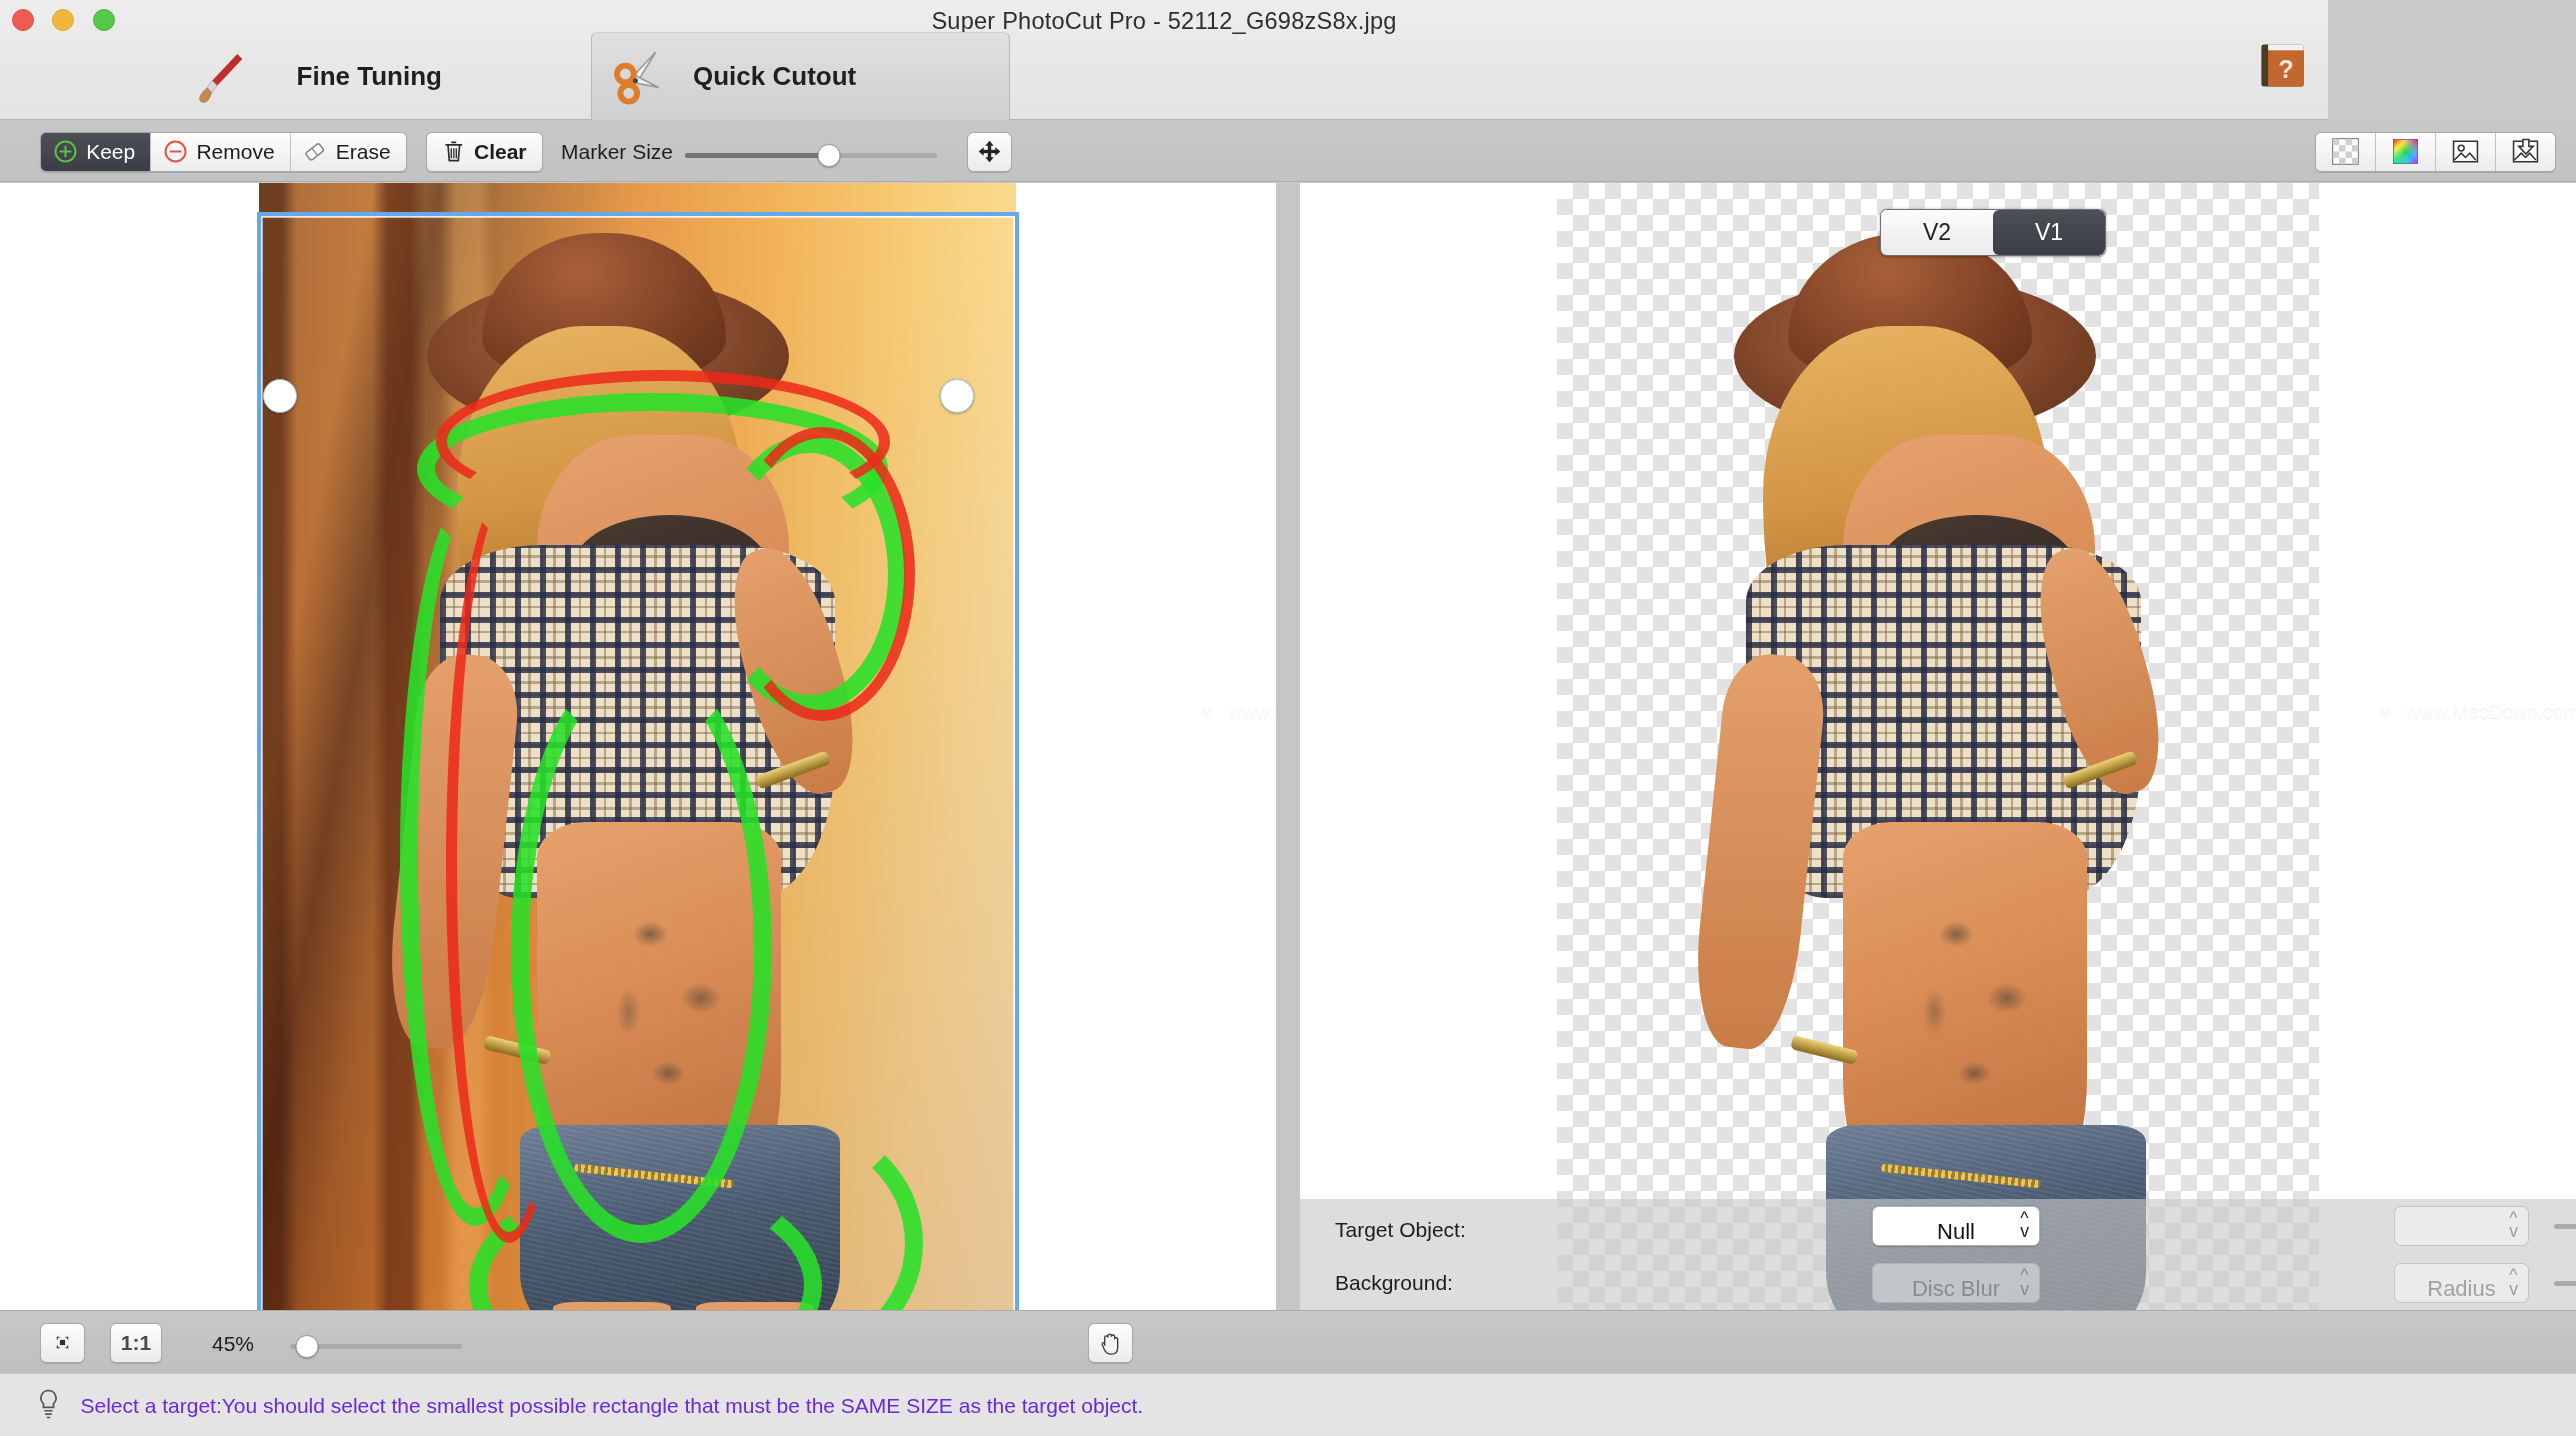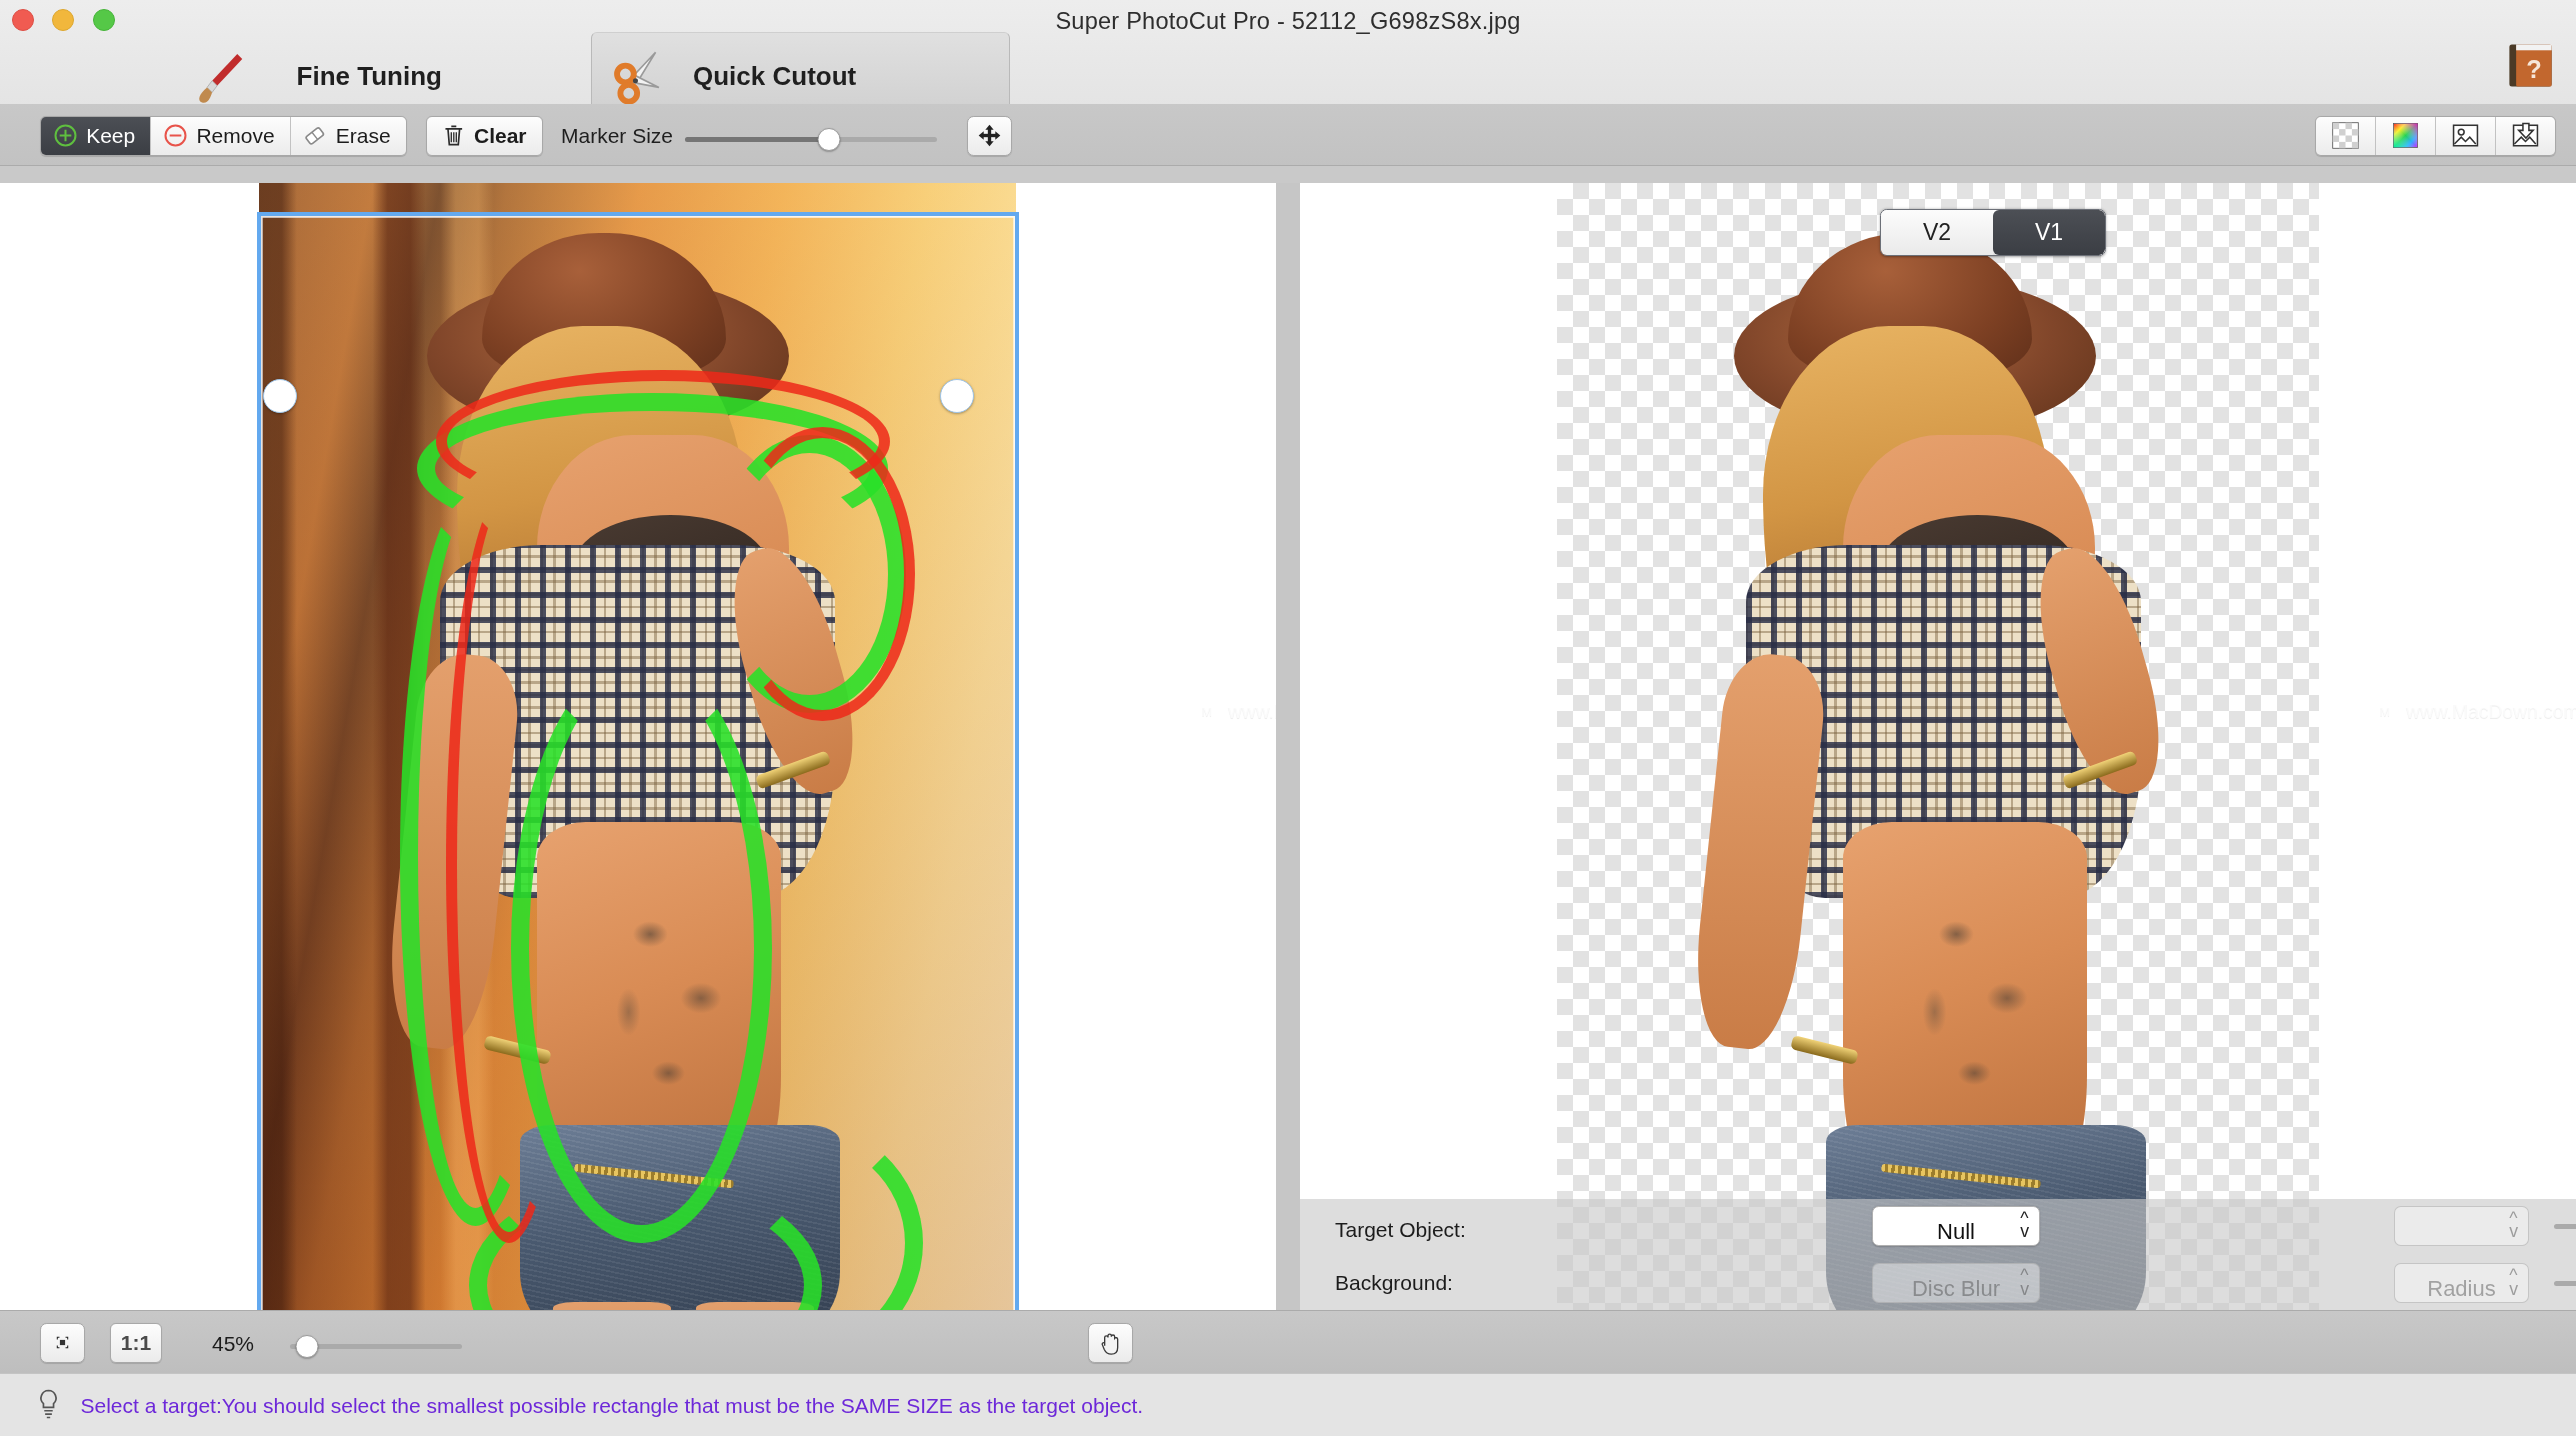--- a/index.html
+++ b/index.html
@@ -6,21 +6,21 @@
   html,body { width:2576px; height:1437px; overflow:hidden; }
   body {
     font-family:"Liberation Sans", sans-serif;
     background:#c9c9c9;
     -webkit-font-smoothing:antialiased;
   }
   #app { position:relative; width:2576px; height:1437px; }
 
   
   .titlebar {
-    position:absolute; left:0; top:0; width:2576px; height:120px;
+    position:absolute; left:0; top:0; width:2328px; height:120px;
     background:linear-gradient(#ededed,#e3e3e3);
     border-bottom:0.8px solid #b4b4b4;
   }
   .traffic { position:absolute; left:11.8px; top:9.3px; display:flex; gap:18.5px; }
   .tl { width:22px; height:22px; border-radius:50%; }
   .tl-close  { background:#f05b51; border:0.8px solid #dd4f45; }
   .tl-min    { background:#f1b73c; border:0.8px solid #dda72f; }
   .tl-max    { background:#55c847; border:0.8px solid #46b439; }
 
   .win-title {
@@ -44,21 +44,21 @@
   .tab-label { font-size:26px; font-weight:bold; color:#1f1f1f; }
   .tab:not(.active) .tab-label { margin-left:23.6px; }
 
   .help-btn {
     position:absolute; right:20px; top:40px; width:52px; height:50px;
     display:flex; align-items:center; justify-content:center;
   }
 
   
   .toolbar {
-    position:absolute; left:0; top:104px; width:2576px; height:62px;
+    position:absolute; left:0; top:120px; width:2576px; height:62px;
     background:linear-gradient(#c8c8c8,#c2c2c2);
     border-bottom:0.8px solid #ababab;
   }
   .seg {
     position:absolute; left:40px; top:11.8px; height:40px; display:flex;
     border:0.8px solid #a8a8a8; border-radius:5.9px; overflow:hidden;
     box-shadow:0 0.8px 0.8px rgba(0,0,0,.14);
   }
   .seg-item {
     display:flex; align-items:center; gap:8.4px;

